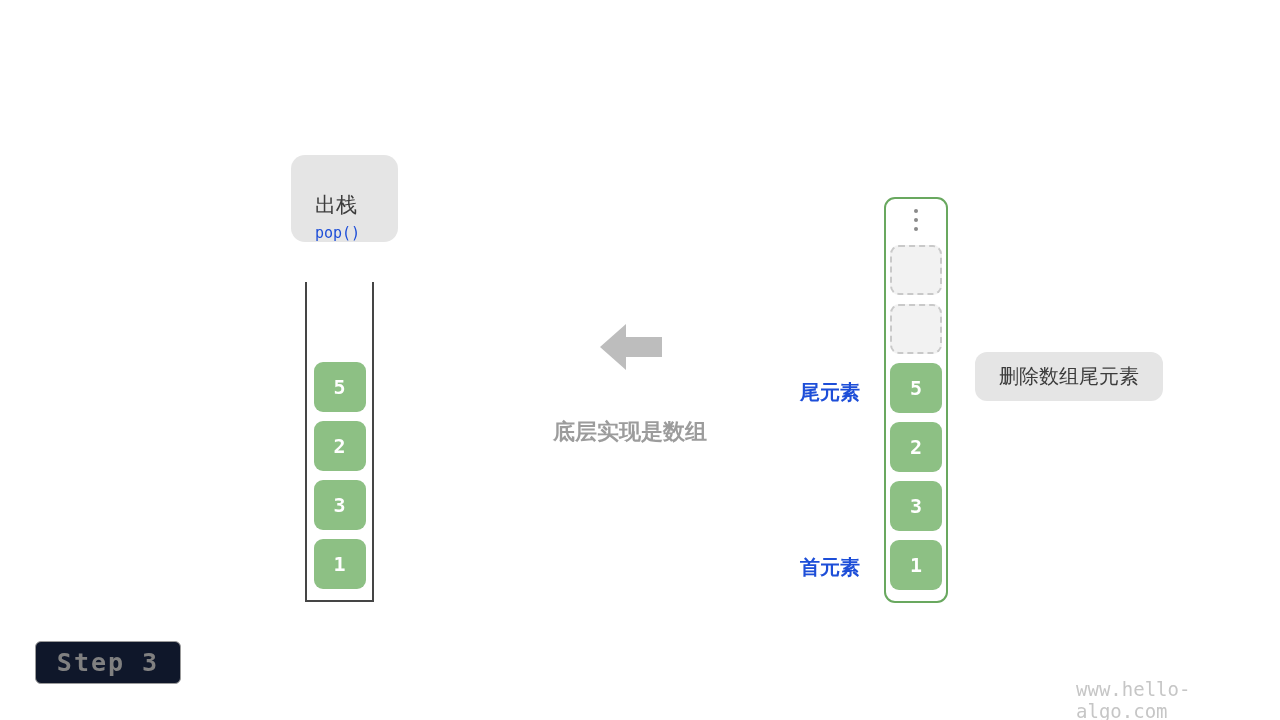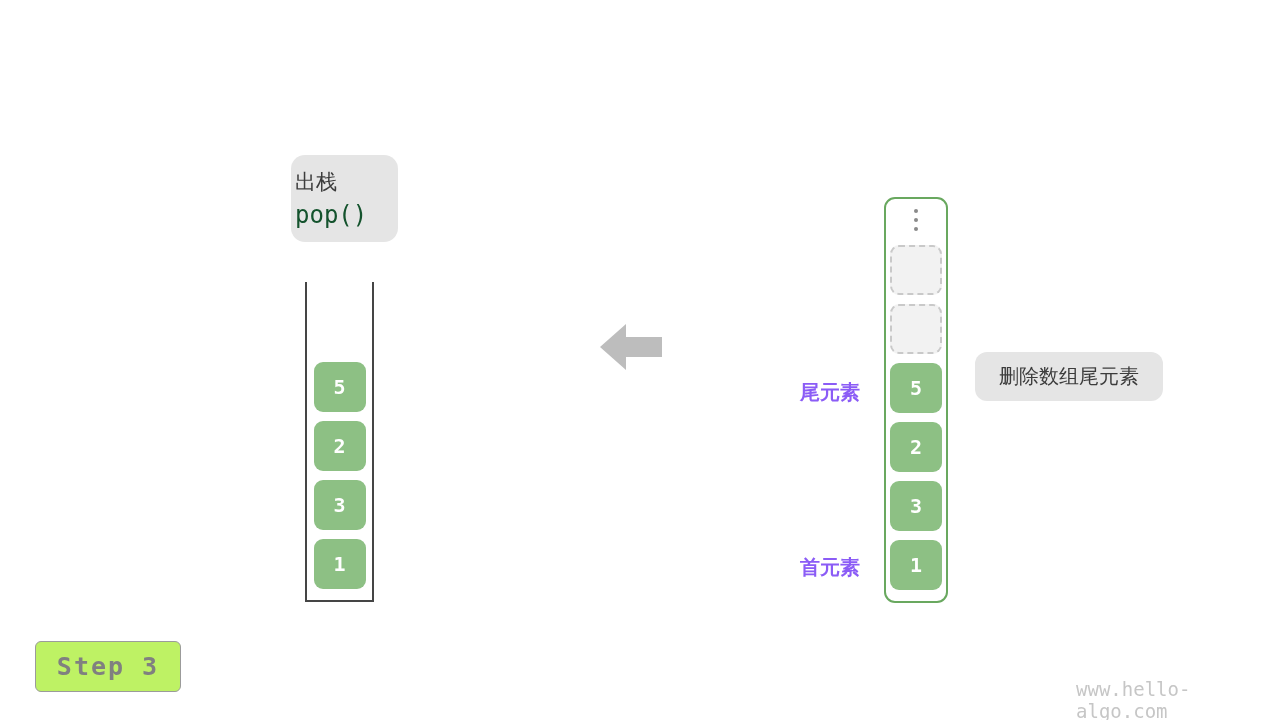--- a/index.html
+++ b/index.html
@@ -5,25 +5,25 @@
   * { margin: 0; padding: 0; box-sizing: border-box; }
   html, body { width: 1280px; height: 720px; background: #ffffff; overflow: hidden; }
   body { font-family: "Liberation Sans", "DejaVu Sans", sans-serif; position: relative; }
 
   .canvas { position: absolute; inset: 0; width: 1280px; height: 720px; }
 
   
   .op-badge {
     position: absolute; left: 291px; top: 155px; width: 107px; height: 87px;
     background: #e5e5e5; border-radius: 14px;
-    display: flex; flex-direction: column; justify-content: center;
-    padding-left: 4px; gap: 5px;
+    display: flex; flex-direction: column; justify-content: flex-end;
+    padding-left: 24px; gap: 5px;
   }
   .op-title { font-size: 21px; color: #3c3c3c; }
-  .op-code  { font-size: 24px; color: #14532d; font-family: "DejaVu Sans Mono", monospace; }
+  .op-code  { font-size: 15px; color: #1d4ed8; font-family: "DejaVu Sans Mono", monospace; }
 
   
   .cell {
     width: 52px; height: 50px; border-radius: 9px; flex: 0 0 auto;
     display: flex; align-items: center; justify-content: center;
     font-family: "DejaVu Sans Mono", monospace;
     font-weight: bold; font-size: 20px; color: #ffffff;
   }
   .cell.green { background: #8dc084; }
   .cell.empty { background: #f2f2f2; border: 2px dashed #c9c9c9; }
@@ -49,37 +49,37 @@
   
   .arrow { position: absolute; left: 600px; top: 324px; }
   .caption {
     position: absolute; left: 480px; top: 412px; width: 300px;
     text-align: center; font-weight: bold; font-size: 22px; color: #9c9c9c; line-height: 40px;
   }
 
   
   .side-label {
     position: absolute; width: 75px; left: 785px; text-align: right;
-    font-weight: bold; font-size: 20px; color: #8b5cf6;
+    font-weight: bold; font-size: 20px; color: #1d4ed8;
   }
   .side-label.tail { top: 379px; }
   .side-label.head { top: 554px; }
 
   
   .annotation-badge {
     position: absolute; left: 975px; top: 308px; height: 49px;
     background: #e5e5e5; border-radius: 12px;
     display: flex; align-items: center; padding: 0 24px;
     font-size: 20px; color: #3c3c3c; margin-top: 44px;
   }
 
   
   .step-badge {
-    position: absolute; left: 35px; top: 641px; width: 146px; height: 51px;
-    background: #bef264; border: 1px solid #9b9b9b; border-radius: 6px;
+    position: absolute; left: 35px; top: 641px; width: 146px; height: 43px;
+    background: #0f172a; border: 1px solid #9b9b9b; border-radius: 6px;
     display: flex; align-items: center; justify-content: center;
     font-family: "DejaVu Sans Mono", monospace; font-weight: bold;
     font-size: 25px; color: #808080; letter-spacing: 2px; text-align: right;
   }
 
   
   .watermark {
     position: absolute; left: 1076px; top: 678px;
     font-family: "DejaVu Sans Mono", monospace; font-size: 19px; color: #c6c6c6;
   }
@@ -99,20 +99,21 @@
     <div class="cell green">2</div>
     <div class="cell green">3</div>
     <div class="cell green">1</div>
   </div>
 
   <svg class="arrow" width="62" height="46" viewBox="0 0 62 46">
     <polygon points="0,23 26,0 26,13 62,13 62,33 26,33 26,46" fill="#bdbdbd"></polygon>
   </svg>
 
   <div class="caption">
+    <div>底层实现是数组</div>
   </div>
 
   <div class="right-stack">
     <div class="ellipsis">
         <i></i>
         <i></i>
         <i></i>
       </div>
     <div class="cell empty"></div>
     <div class="cell empty"></div>

